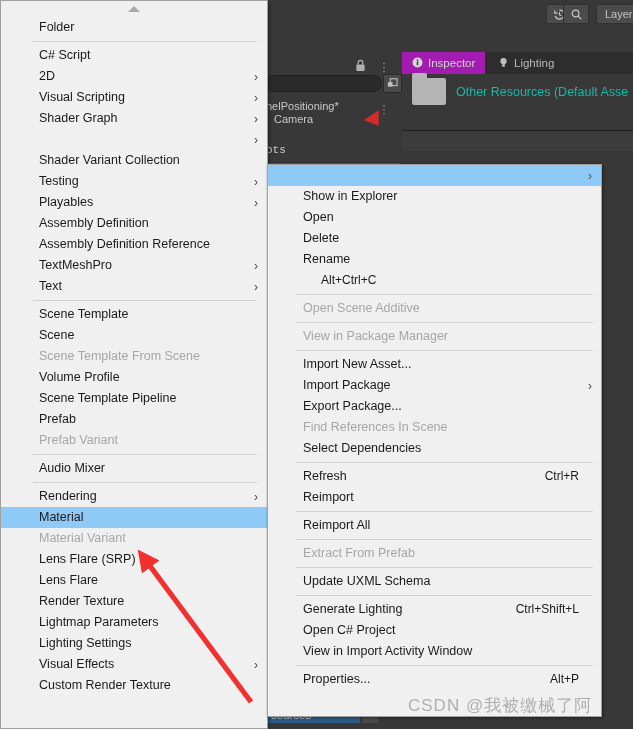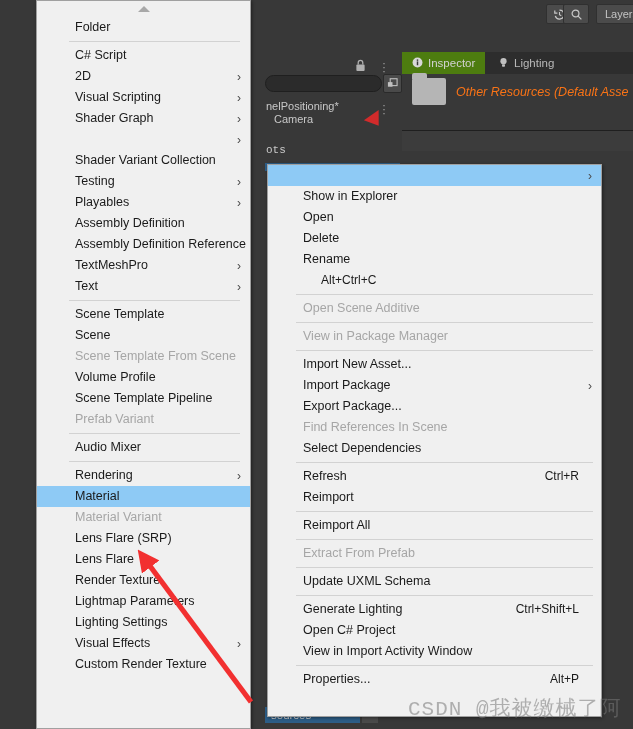--- a/index.html
+++ b/index.html
@@ -27,25 +27,25 @@
   .tool-btn svg { display: block; }
 
   .panel-tabbar {
     position: absolute; background: #2d2d2d;
   }
   .tab {
     position: absolute; top: 0; height: 22px;
     display: flex; align-items: center; gap: 5px;
     padding: 0 10px; font-size: 11.5px; color: #b8b8b8;
   }
-  .tab.active { background: #4d7c0f; color: #d2d2d2; }
+  .tab.active { background: #a21caf; color: #d2d2d2; }
 
   .insp-header {
     position: absolute; display: flex; align-items: center; gap: 10px;
-    color: #f97316; font-size: 12.5px; font-style: italic;
+    color: #14b8a6; font-size: 12.5px;
   }
   .folder-glyph {
     width: 34px; height: 27px; background: #b5b5b5; border-radius: 2px;
     position: relative;
   }
   .folder-glyph::before {
     content: ""; position: absolute; left: 0; top: -5px;
     width: 15px; height: 6px; background: #b5b5b5; border-radius: 2px 2px 0 0;
   }
 
@@ -121,22 +121,22 @@
   
   #menu-right .mi { padding-left: 35px; height: 21px; }
   #menu-right .sep { margin: 3px 8px 3px 28px; }
 
   
   .annot { position: absolute; left: 0; top: 0; pointer-events: none; }
 
   
   .watermark {
     position: absolute; color: rgba(120,120,120,.55);
-    font-size: 21px; letter-spacing: 1px; white-space: nowrap;
-    font-family: Liberation Mono, monospace;
+    font-size: 17px; letter-spacing: 1px; white-space: nowrap;
+    font-family: Liberation Sans, sans-serif;
   }
 </style>
 </head>
 <body>
 
 <div id="root">
 
   <div class="bg-dark" style="left:0;top:0;width:633px;height:729px;background:#383838;"></div>
 
   <div class="toolbar-strip">
@@ -224,21 +224,21 @@
     <span>Lighting</span>
   </div>
 
   <div class="insp-header" style="left:412px;top:78px;">
     <div class="folder-glyph"></div>
     <span>Other Resources (Default Asse</span>
   </div>
   <div class="bg-dark" style="left:402px;top:130px;width:231px;height:1px;background:#1f1f1f;"></div>
   <div class="bg-dark" style="left:402px;top:131px;width:231px;height:20px;background:#3c3c3c;"></div>
 
-  <div class="menu" id="menu-left" style="left:0px;top:0px;width:215px;height:729px;margin-left:36px;">
+  <div class="menu" id="menu-left" style="left:0px;top:0px;width:268px;height:729px;">
     <div class="menu-scroll-up">
       <div class="arrow-up"></div>
     </div>
     <div id="left-items">
         <div class="mi">
           <span class="lbl">Folder</span>
         </div>
         <div class="sep"></div>
         <div class="mi">
           <span class="lbl">C# Script</span>
@@ -291,20 +291,23 @@
           <span class="lbl">Scene</span>
         </div>
         <div class="mi dim">
           <span class="lbl">Scene Template From Scene</span>
         </div>
         <div class="mi">
           <span class="lbl">Volume Profile</span>
         </div>
         <div class="mi">
           <span class="lbl">Scene Template Pipeline</span>
+        </div>
+        <div class="mi">
+          <span class="lbl">Prefab</span>
         </div>
         <div class="mi dim">
           <span class="lbl">Prefab Variant</span>
         </div>
         <div class="sep"></div>
         <div class="mi">
           <span class="lbl">Audio Mixer</span>
         </div>
         <div class="sep"></div>
         <div class="mi">

